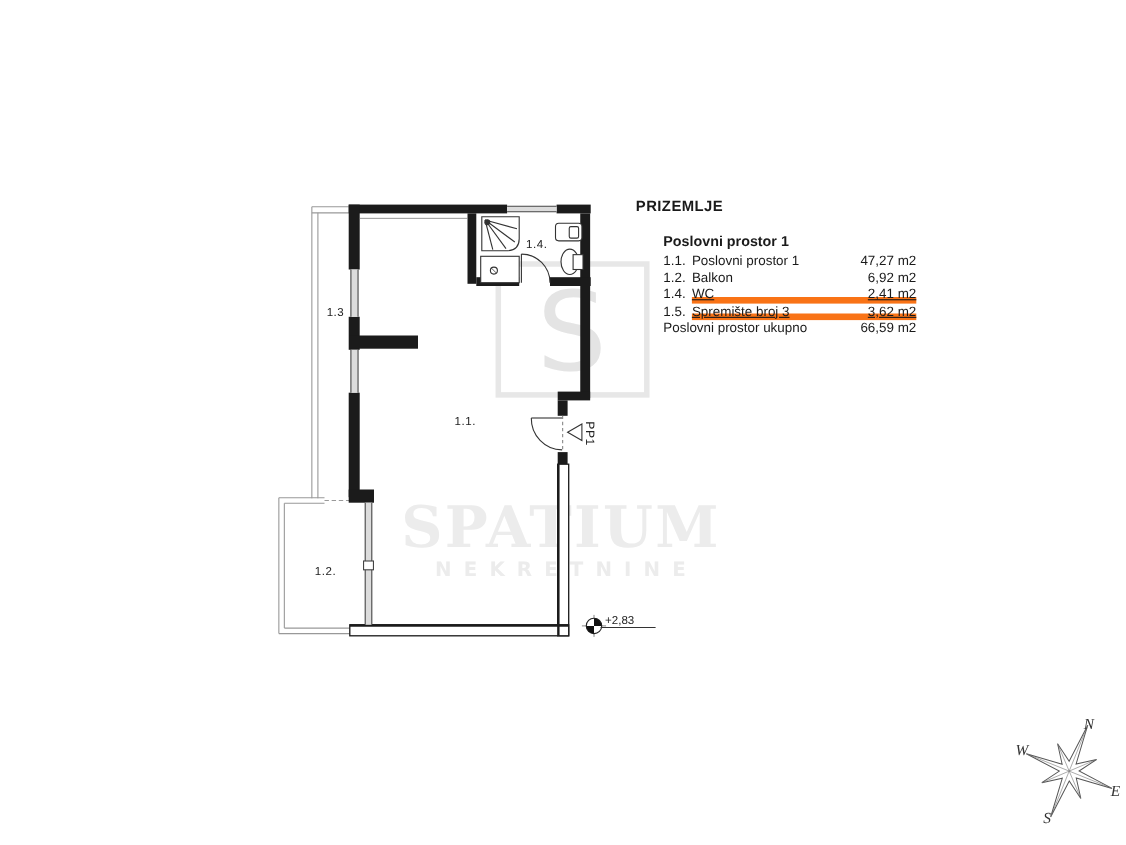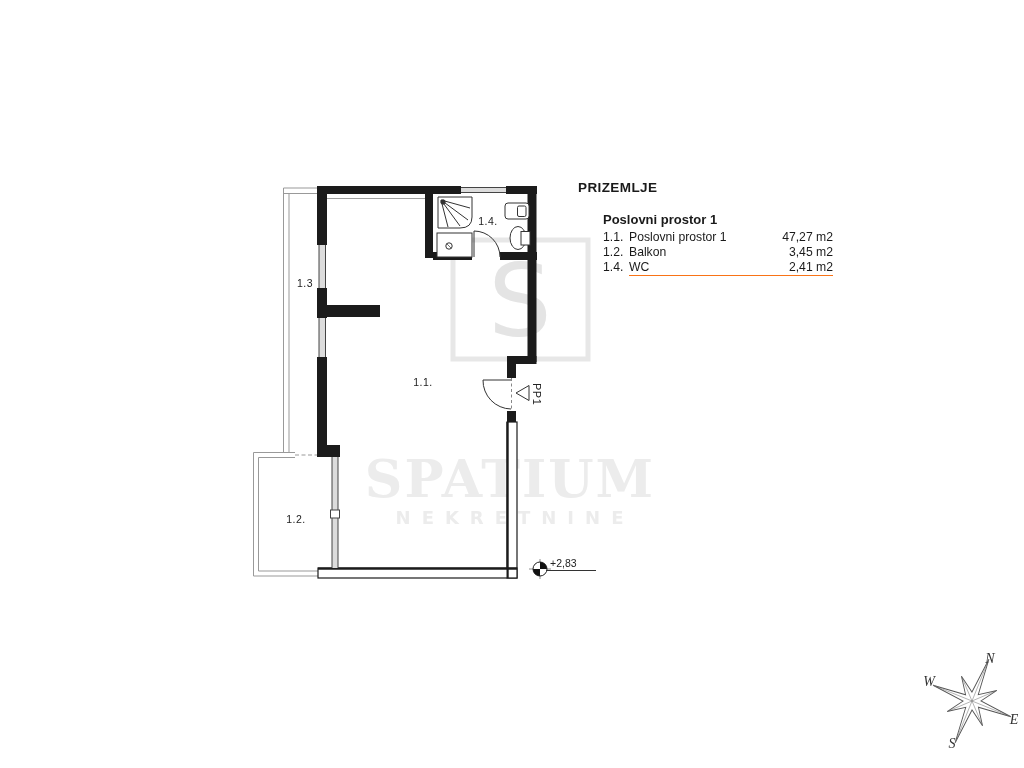--- a/index.html
+++ b/index.html
@@ -6,21 +6,21 @@
   body{width:1024px;height:768px;position:relative;overflow:hidden;
        font-family:"Liberation Sans", sans-serif;color:#1a1a1a;}
   .stage{position:absolute;inset:0;}
   svg{position:absolute;left:0;top:0;}
   .legend-heading{position:absolute;left:578px;top:180px;font-size:13.5px;font-weight:bold;letter-spacing:.4px;}
   .legend-sub{position:absolute;left:603px;top:212px;font-size:13px;font-weight:bold;}
   .legend-rows{position:absolute;left:603px;top:230px;width:230px;}
   .lrow{display:flex;height:15.2px;line-height:15.2px;font-size:12.2px;}
   .lrow .num{width:26px;flex:0 0 26px;}
   .lrow .rest{flex:1;display:flex;justify-content:space-between;}
-  .lrow.underline .rest{border-bottom:1px solid #f97316;}
+  .lrow.underline .rest{border-bottom:6px solid #f97316;text-decoration:underline;}
   .lrow .area{text-align:left;white-space:nowrap;margin-left:32px;}
   .lrow.total .rest{margin-left:0;}
   .lrow.total{font-size:12.2px;}
 </style>
 </head>
 <body>
 
 <div class="stage">
 
 <svg width="1024" height="768" viewBox="0 0 1024 768">
@@ -194,25 +194,38 @@
       <span class="num">1.1.</span>
       <span class="rest">
           <span>Poslovni prostor 1</span>
           <span class="area">47,27 m2</span>
         </span>
     </div>
     <div class="lrow">
       <span class="num">1.2.</span>
       <span class="rest">
           <span>Balkon</span>
-          <span class="area">3,45 m2</span>
+          <span class="area">6,92 m2</span>
         </span>
     </div>
     <div class="lrow underline">
       <span class="num">1.4.</span>
       <span class="rest">
           <span>WC</span>
           <span class="area">2,41 m2</span>
         </span>
     </div>
+    <div class="lrow underline">
+      <span class="num">1.5.</span>
+      <span class="rest">
+          <span>Spremište broj 3</span>
+          <span class="area">3,62 m2</span>
+        </span>
+    </div>
+    <div class="lrow total">
+      <span class="rest">
+          <span>Poslovni prostor ukupno</span>
+          <span class="area">66,59 m2</span>
+        </span>
+    </div>
   </div>
 
 </div>
 
 </body></html>

